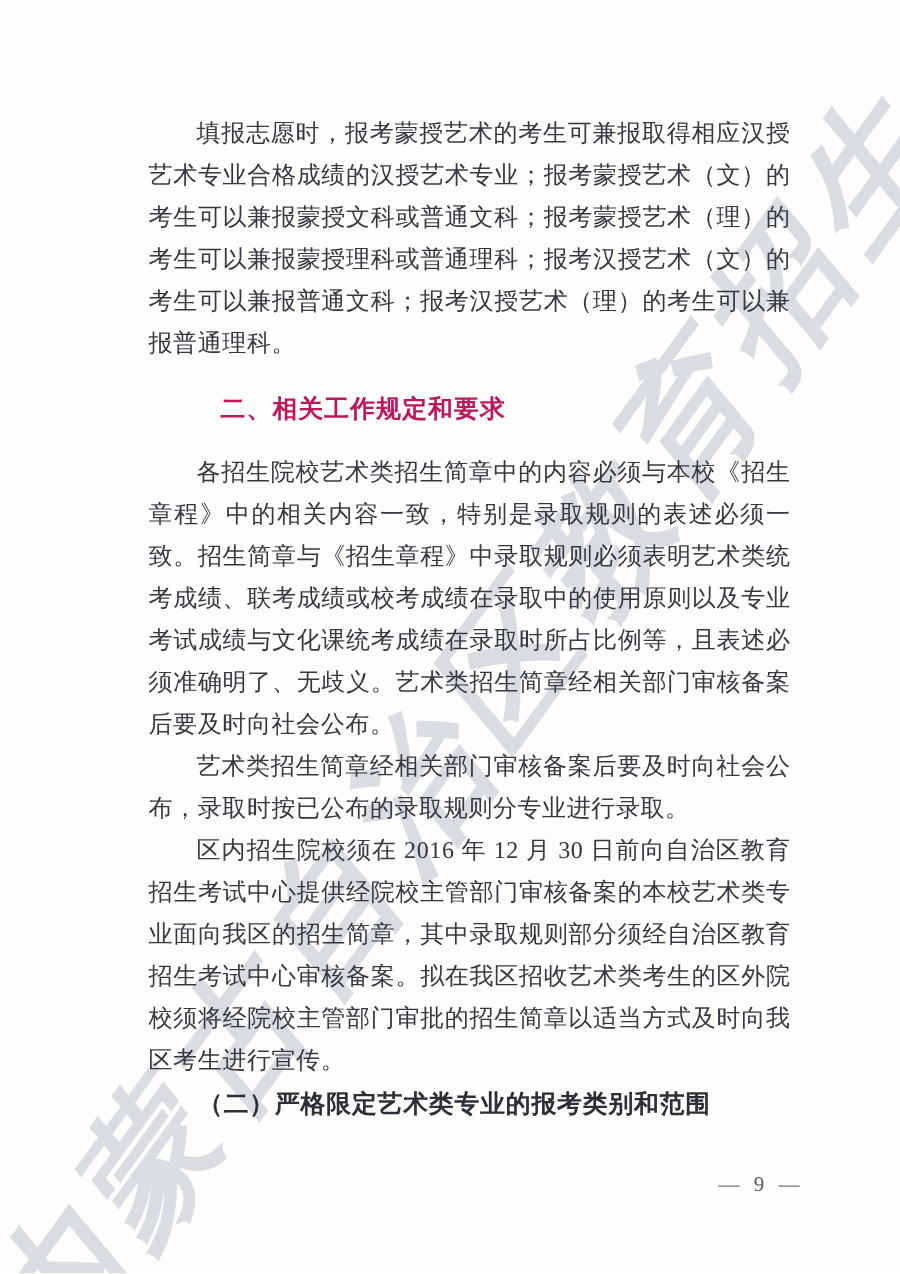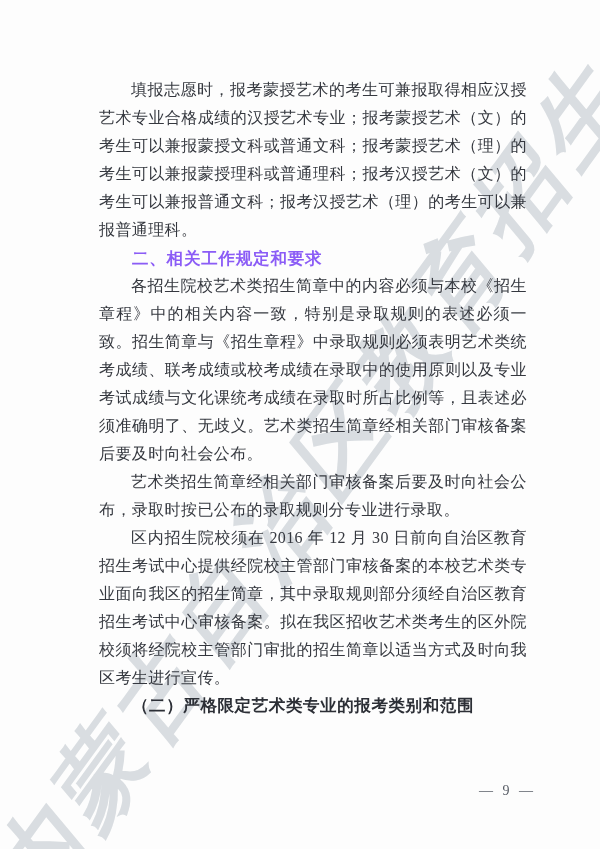--- a/index.html
+++ b/index.html
@@ -43,27 +43,27 @@
     letter-spacing: 0.4px;
     text-align: justify;
     text-justify: inter-ideograph;
     word-break: break-all;
   }
   .content p {
     margin: 0;
     text-indent: 2em;
   }
   .content h2 {
-    margin: 0;
+    margin: 15px;
     text-indent: 2em;
     font-family: "Liberation Sans", "DejaVu Sans", sans-serif;
     font-weight: 700;
     font-size: 16.5px;
     line-height: 28px;
-    color: #8b5cf6;
+    color: #be185d;
     letter-spacing: 0.8px;
   }
   .content h3 {
     margin: 0;
     text-indent: 2em;
     font-weight: 700;
     font-size: 16.5px;
     line-height: 28px;
     color: #2c2f36;
     letter-spacing: 0.6px;

